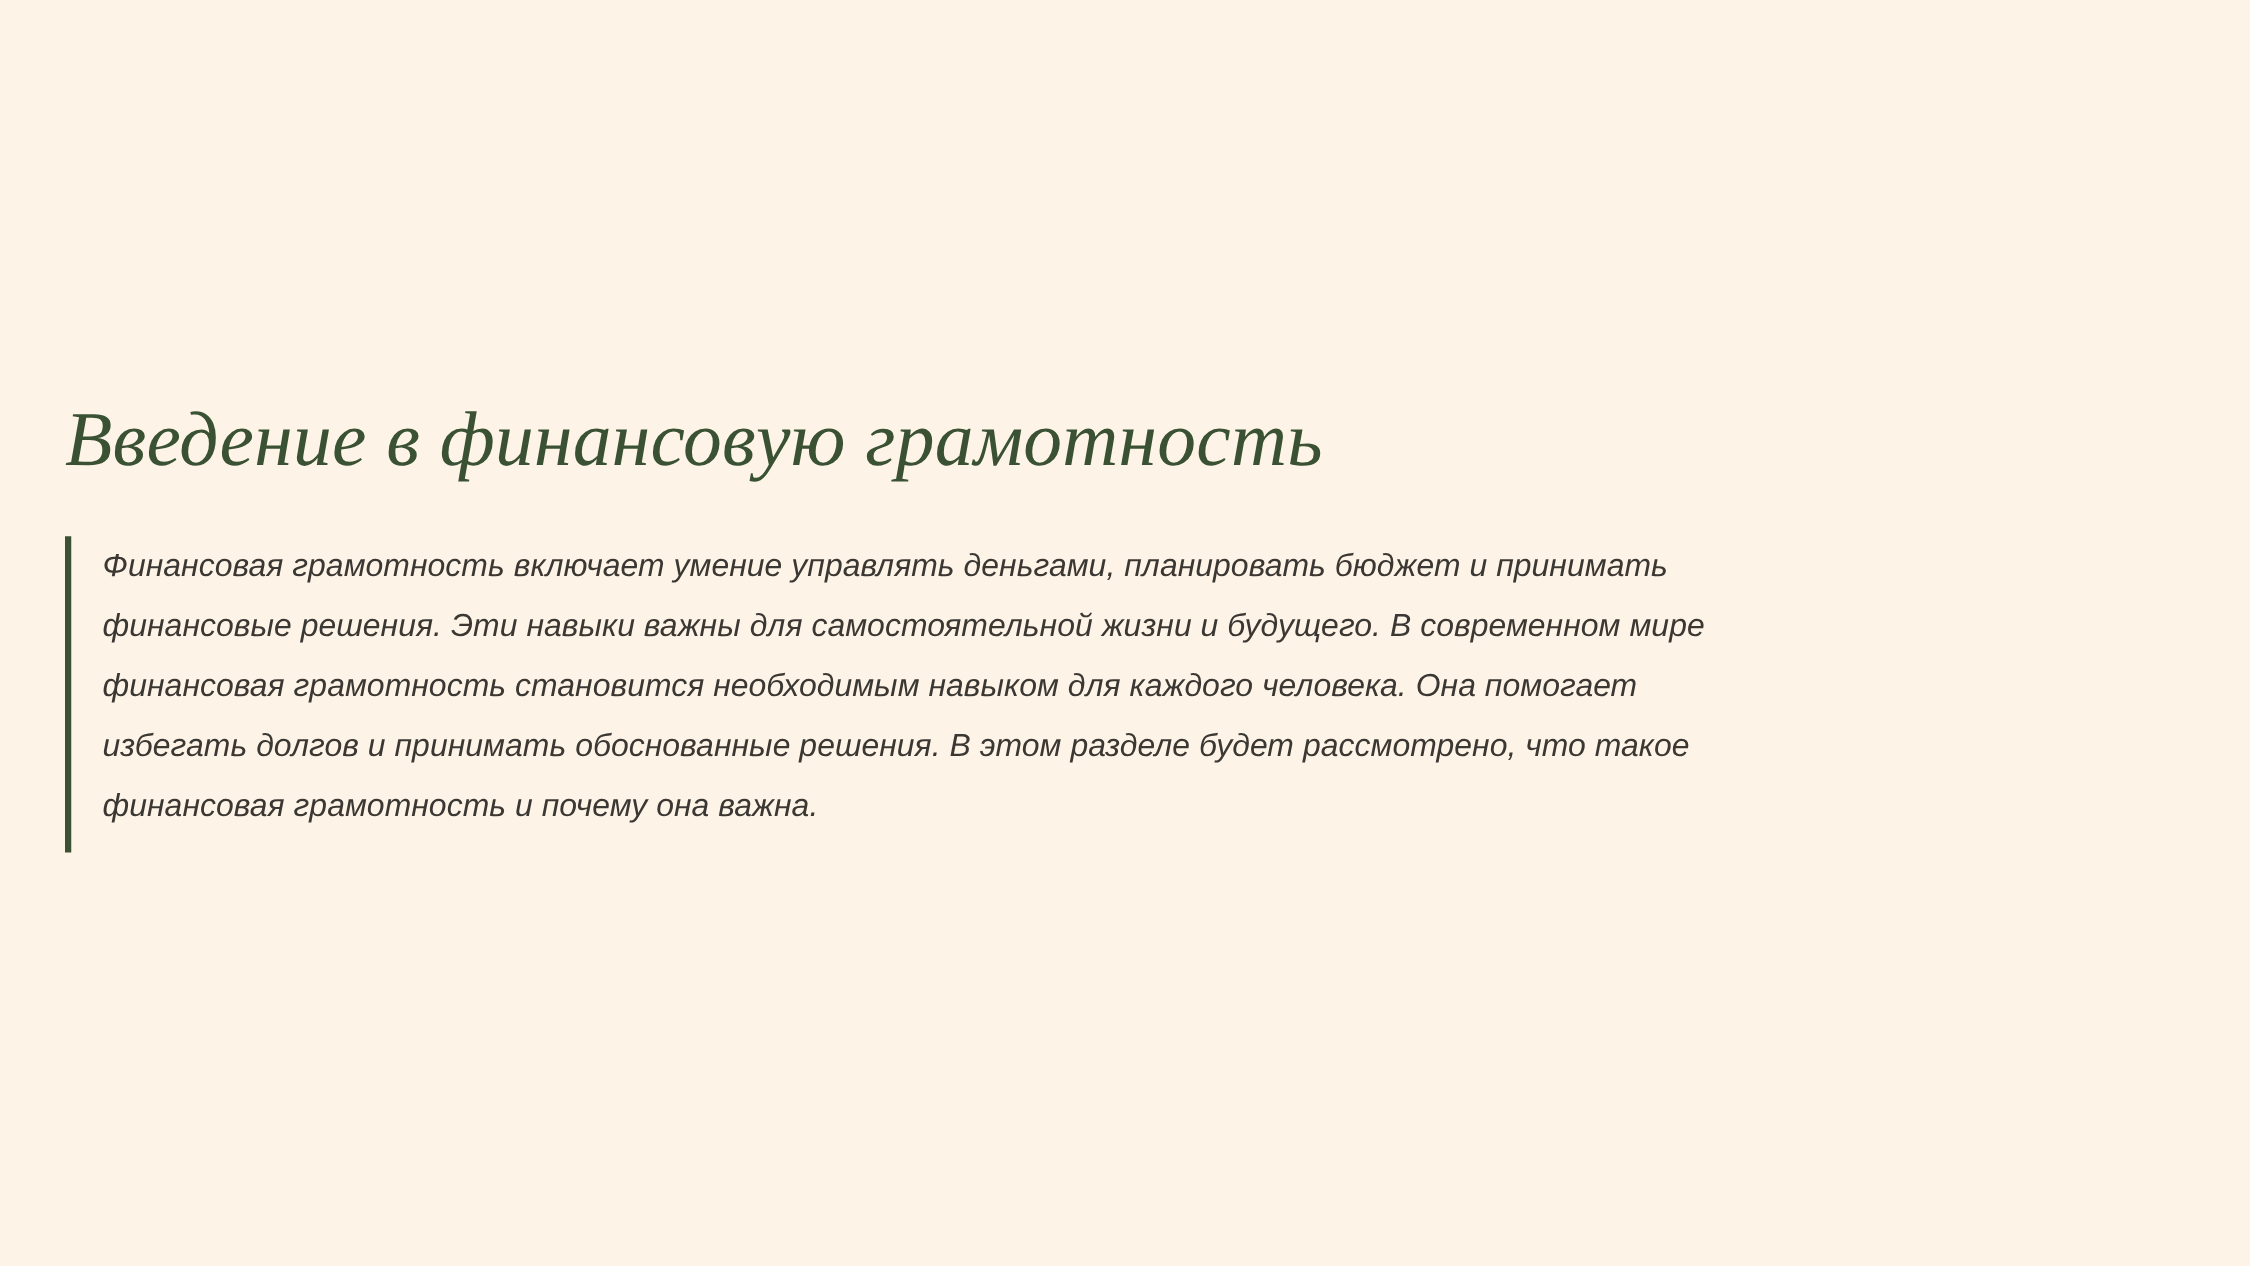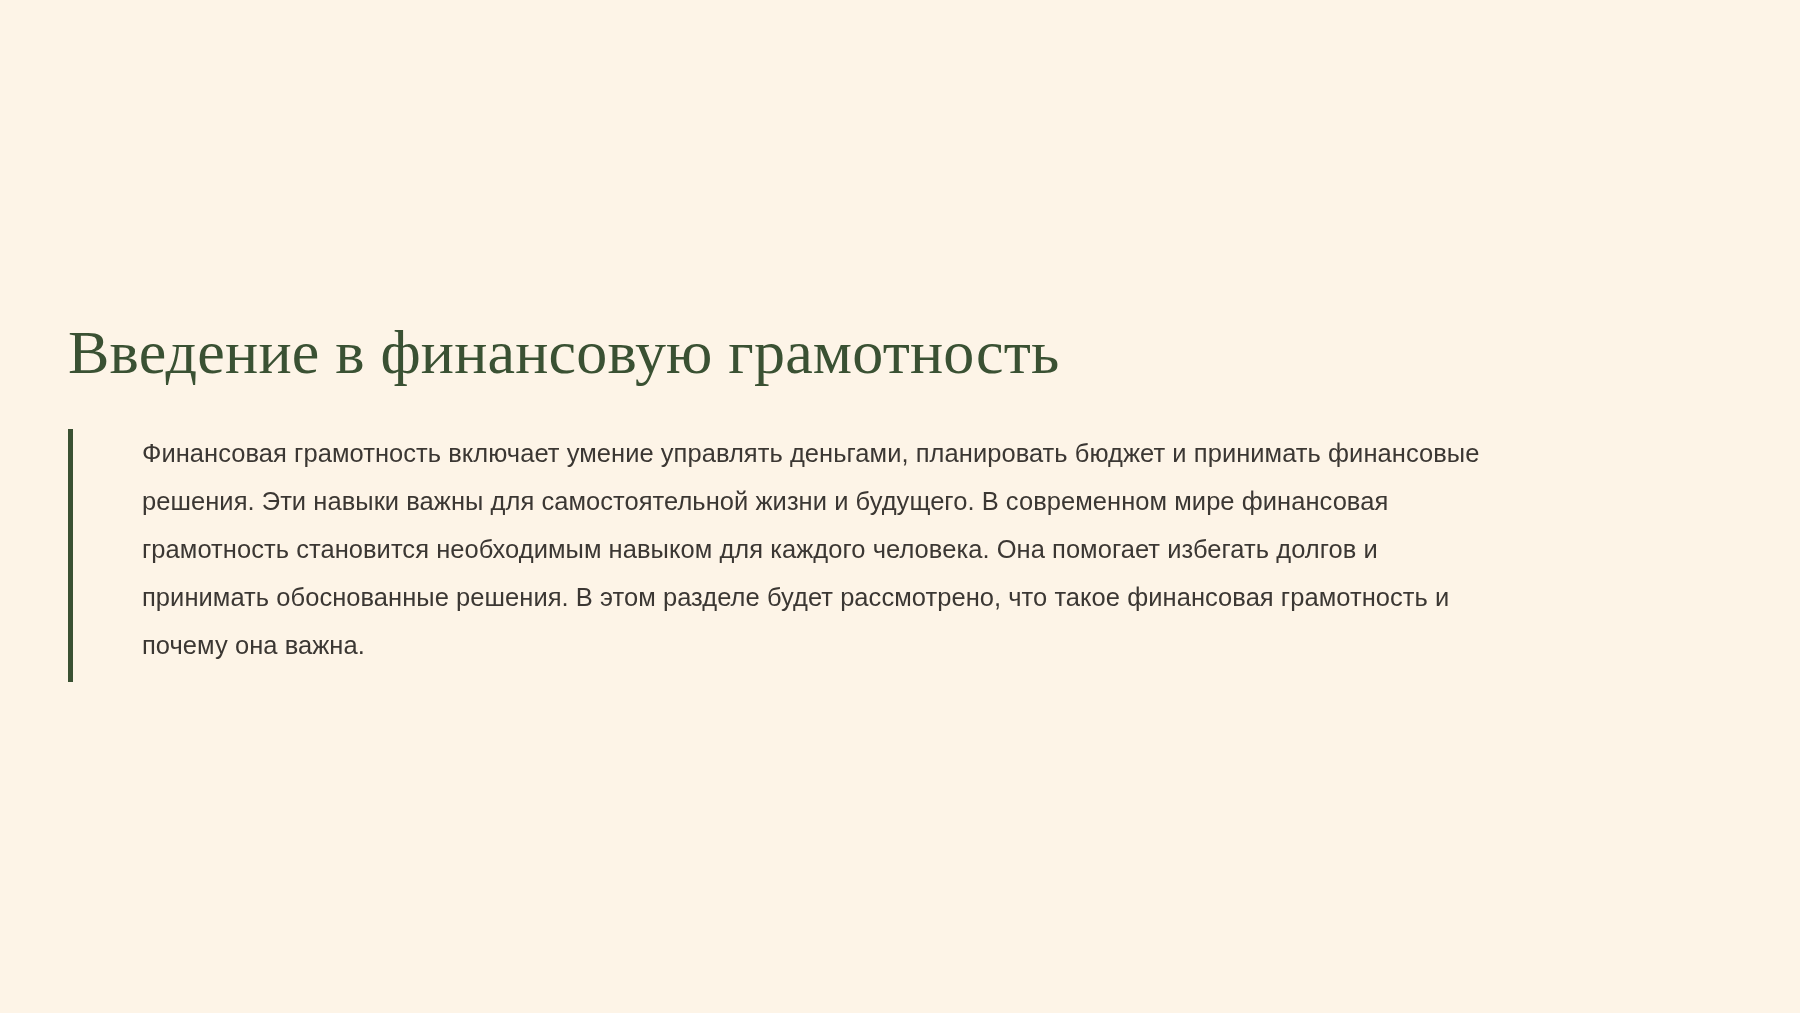--- a/index.html
+++ b/index.html
@@ -17,40 +17,41 @@
   .slide {
     position: relative;
     width: 1800px;
     height: 1013px;
     box-sizing: border-box;
     background: #fdf4e7;
   }
 
   .slide-inner {
     position: absolute;
-    left: 68px;
+    left: 52px;
     top: 318px;
     width: 1640px;
+    font-style: italic;
   }
 
   .slide-title {
     margin: 0;
     font-family: "Liberation Serif", "DejaVu Serif", serif;
     font-weight: 400;
     font-size: 62px;
     line-height: 1.12;
     letter-spacing: 0.2px;
     color: #3a5133;
     white-space: nowrap;
   }
 
   .body-block {
     position: relative;
     margin-top: 42px;
-    padding-left: 74px;
+    padding-left: 30px;
   }
 
   .accent-bar {
     position: absolute;
     left: 0;
     top: 0;
     width: 5px;
     height: 253px;
     background: #3a5133;
     border-radius: 0;

